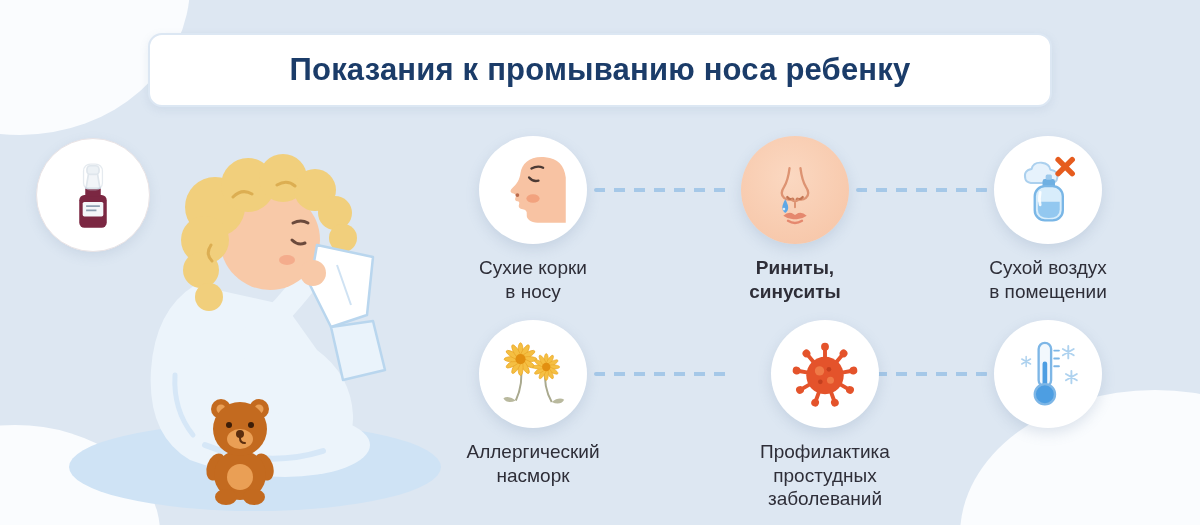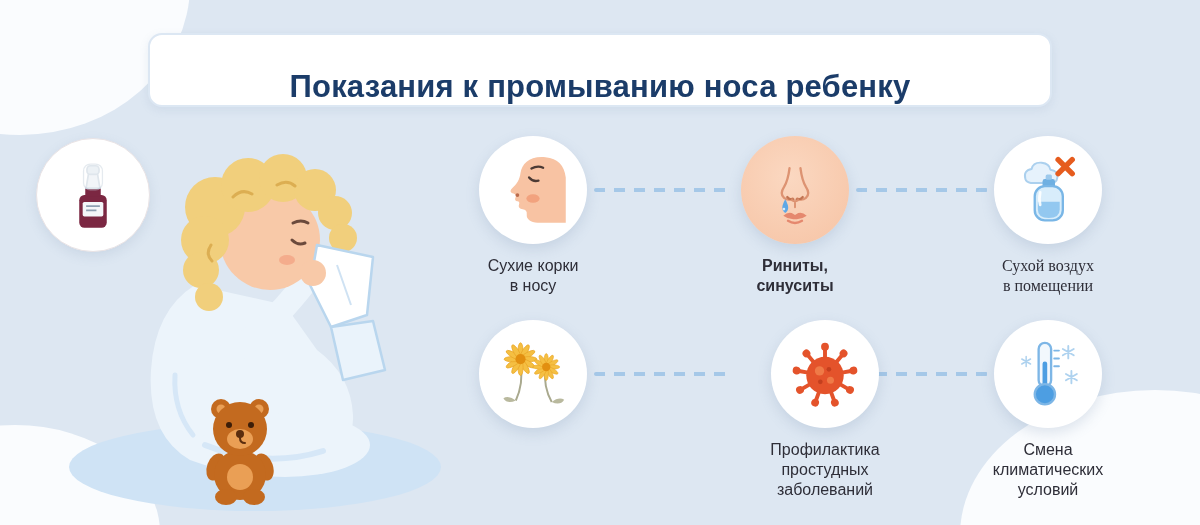--- a/index.html
+++ b/index.html
@@ -13,21 +13,21 @@
     background:#dde7f2; overflow:hidden;
   }
   .blob { position:absolute; background:#fafcfe; border-radius:50%; }
   .blob-tl { left:-150px; top:-165px; width:340px; height:300px; }
   .blob-bl { left:-130px; bottom:-115px; width:290px; height:215px; }
   .blob-br { right:-150px; bottom:-155px; width:390px; height:290px; }
 
   .title-banner {
     position:absolute; left:148px; top:33px; width:904px; height:74px;
     background:#ffffff; border:2px solid #dce7f3; border-radius:14px;
-    display:flex; align-items:flex-end; justify-content:center;
+    display:flex; align-items:center; justify-content:center;
     box-shadow:0 3px 10px rgba(110,135,170,.12);
     z-index:3;
   }
   .title-banner h1 {
     margin:0; font-size:31px; font-weight:700; color:#1b3c69; letter-spacing:.2px;
   }
 
   .badge {
     position:absolute; left:36px; top:138px; width:114px; height:114px;
     background:#ffffff; border:1px solid #e9e3e5; border-radius:50%;
@@ -44,35 +44,35 @@
     z-index:0;
   }
   .c1 { left:594px; top:188px; width:140px; }
   .c2 { left:856px; top:188px; width:132px; }
   .c3 { left:594px; top:372px; width:140px; }
   .c4 { left:856px; top:372px; width:132px; }
 
   .item { position:absolute; width:240px; text-align:center; z-index:1; }
   .i1 { left:413px; top:136px; }
   .i2 { left:675px; top:136px;font-weight:bold; }
-  .i3 { left:928px; top:136px;font-family:Liberation Serif, serif; }
+  .i3 { left:928px; top:136px; }
   .i4 { left:413px; top:320px; }
   .i5 { left:705px; top:320px; }
   .i6 { left:928px; top:320px; }
 
   .circle {
     width:108px; height:108px; margin:0 auto; background:#ffffff; border-radius:50%;
     display:flex; align-items:center; justify-content:center;
     box-shadow:0 5px 14px rgba(105,130,165,.20);
   }
   .circle.skin { background:radial-gradient(circle at 45% 38%, #fbd8c1, #f6c3a4); }
   .circle svg { width:78px; height:78px; }
 
   .item-label {
-    margin-top:12px; font-size:16px; line-height:1.24; color:#2e2e38;
+    margin-top:12px; font-size:19px; line-height:1.24; color:#2e2e38;
     white-space:pre-line;
   }
 </style>
 </head>
 <body>
 
 <div class="stage">
 
   <div class="blob blob-tl"></div>
   <div class="blob blob-bl"></div>
@@ -233,20 +233,22 @@
           <use href="#petal" transform="rotate(180)"></use>
             <use href="#petal" transform="rotate(210)"></use>
             <use href="#petal" transform="rotate(240)"></use>
           <use href="#petal" transform="rotate(270)"></use>
             <use href="#petal" transform="rotate(300)"></use>
             <use href="#petal" transform="rotate(330)"></use>
           <circle r="6.5" fill="#e28f10"></circle>
         </g>
       </svg>
     </div>
+    <div class="item-label">Аллергический
+насморк</div>
   </div>
 
   <div class="item i5">
     <div class="circle">
       <svg viewBox="0 0 100 100">
         <defs>
           <g id="spk">
             <line x1="50" y1="30" x2="50" y2="18" stroke="#e4532b" stroke-width="5" stroke-linecap="round"></line>
             <circle cx="50" cy="15" r="5" fill="#e4532b"></circle>
           </g>
@@ -282,18 +284,15 @@
         </defs>
         <rect x="38" y="10" width="16" height="56" rx="8" fill="#f2f8fd" stroke="#7db6e6" stroke-width="3"></rect>
         <rect x="43" y="34" width="6" height="36" rx="3" fill="#4d9ee2"></rect>
         <circle cx="46" cy="76" r="13" fill="#4d9ee2" stroke="#7db6e6" stroke-width="3"></circle>
         <path d="M58,20 h6 M58,30 h6 M58,40 h6" stroke="#7db6e6" stroke-width="2.5" stroke-linecap="round"></path>
         <use href="#flk" transform="translate(76,22)"></use>
         <use href="#flk" transform="translate(80,54)"></use>
         <use href="#flk" transform="translate(22,34) scale(0.8)"></use>
       </svg>
     </div>
-    <div class="item-label">Смена
-климатических
-условий</div>
   </div>
 
 </div>
 
 </body></html>

